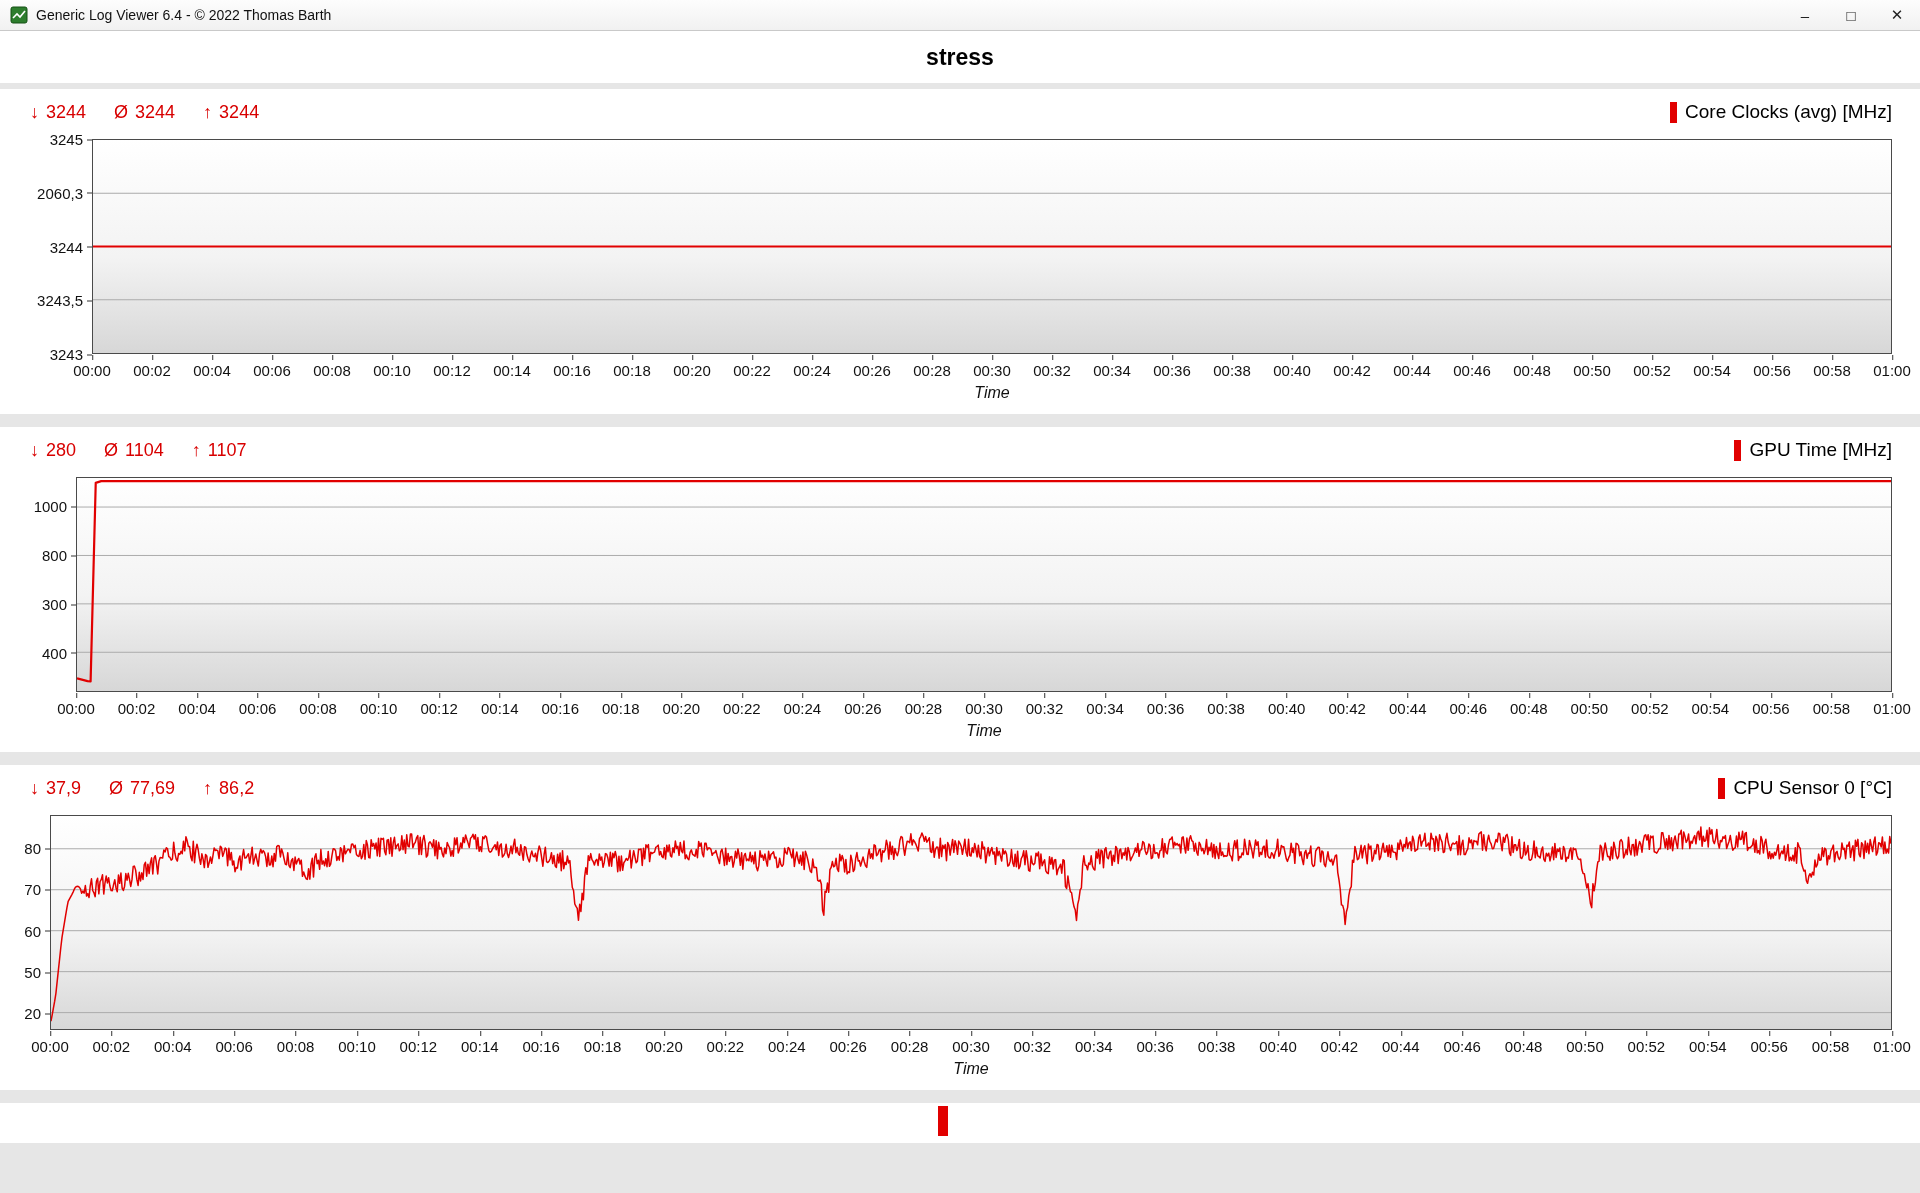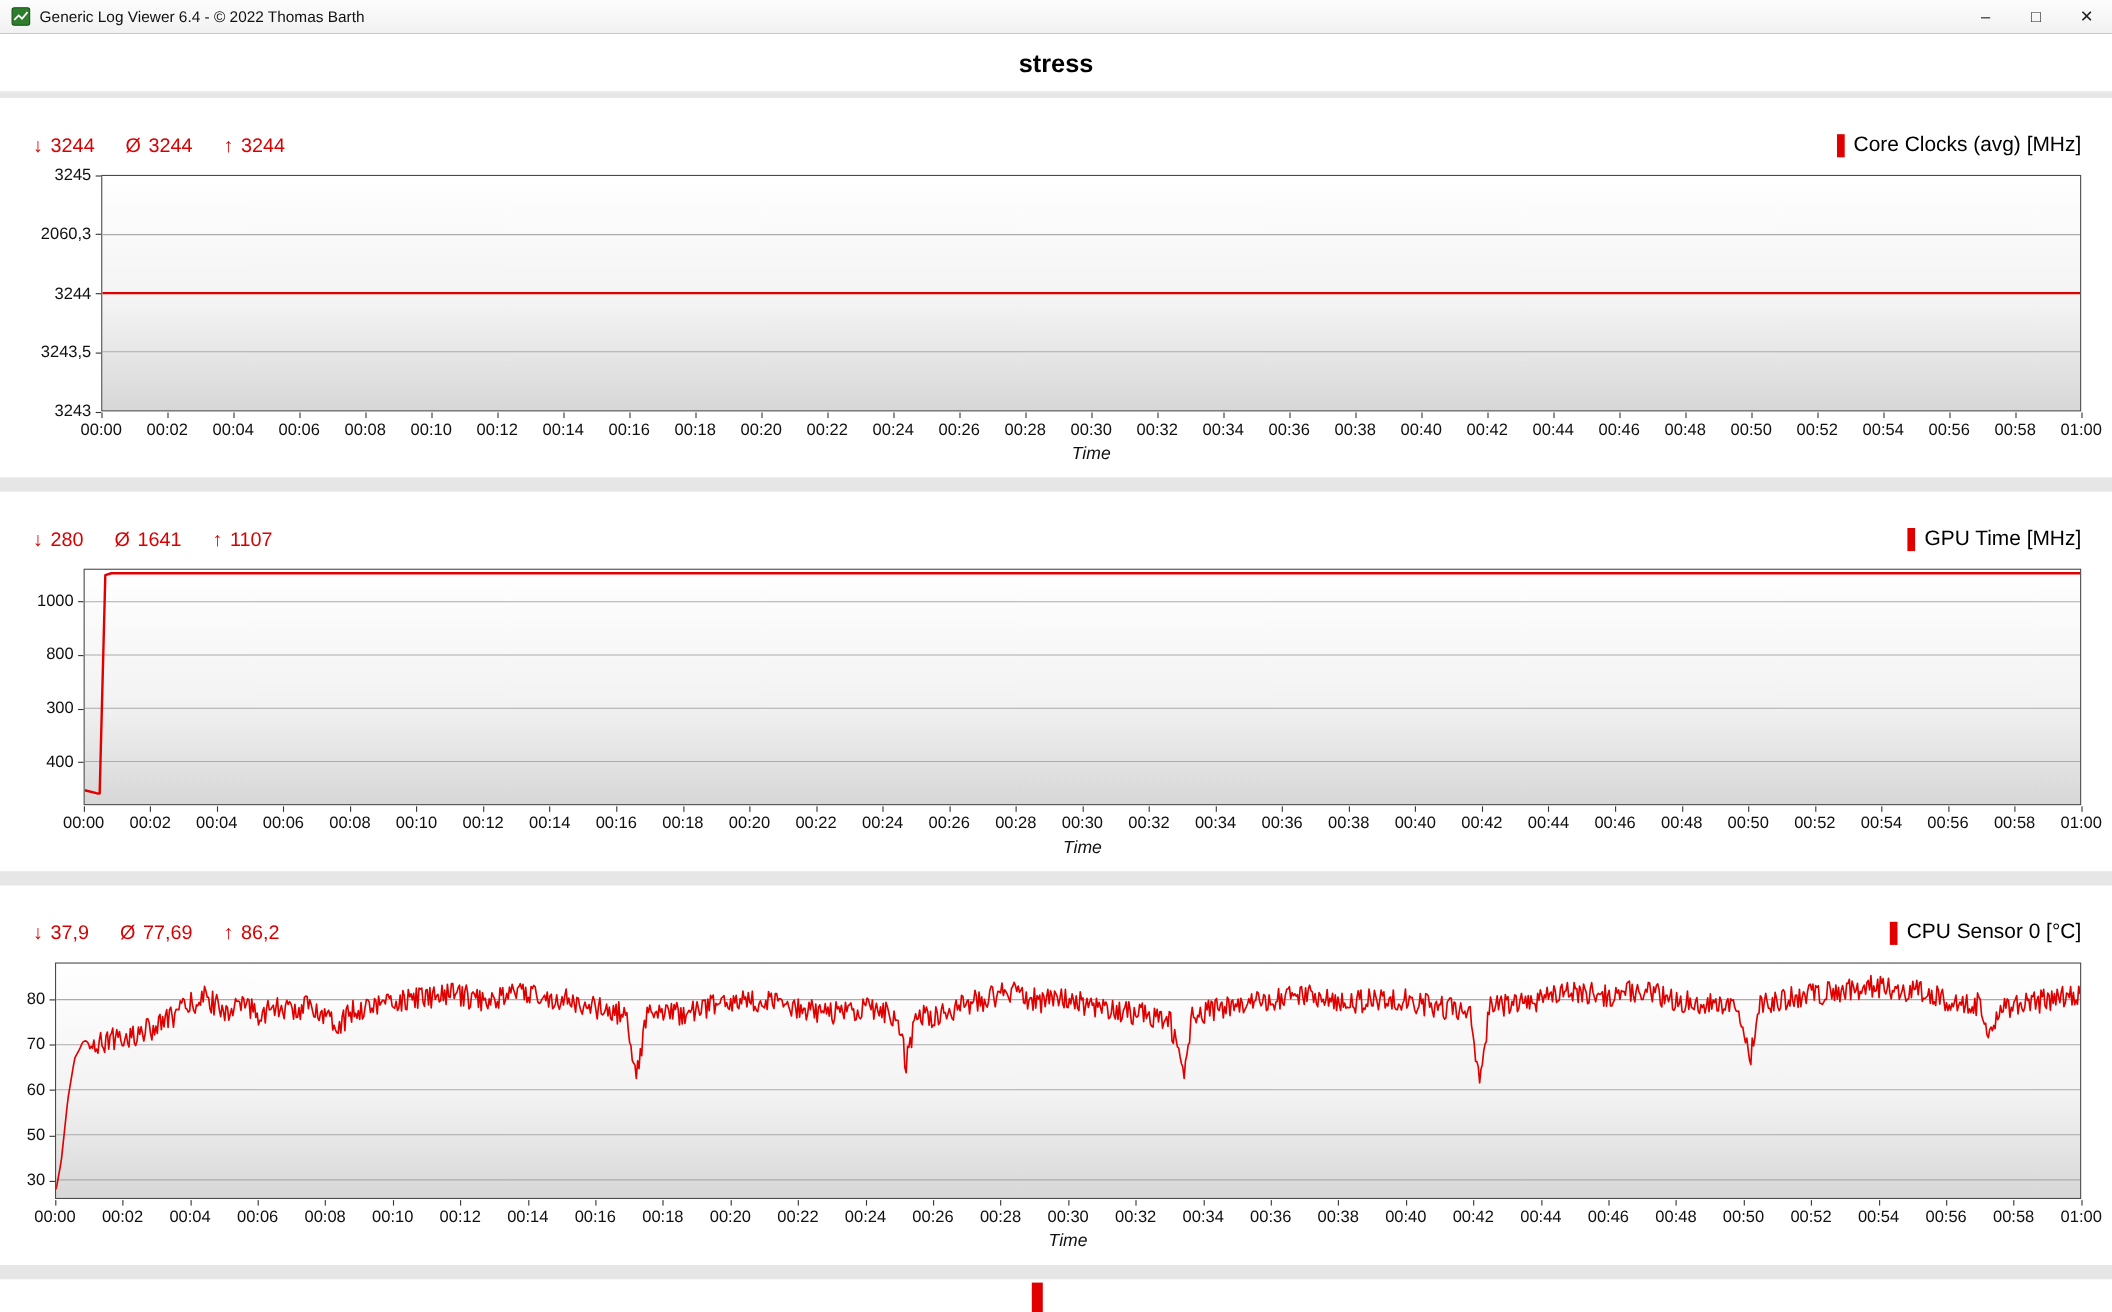--- a/index.html
+++ b/index.html
@@ -22,21 +22,21 @@
     width:46px;height:100%;display:flex;align-items:center;justify-content:center;
     font-size:15px;color:#222;cursor:default;user-select:none;
   }
   
   .header{
     background:#fff;height:52px;display:flex;align-items:center;justify-content:center;
     border-bottom:1px solid #e6e6e6;margin-bottom:5px;
   }
   .header .page-title{font-size:23px;font-weight:bold;margin:0;color:#000;}
   
-  .panel{background:#fff;margin-bottom:13px;padding:28px 0 10px 0;}
+  .panel{background:#fff;margin-bottom:13px;padding:8px 0 10px 0;}
   .panel-top{display:flex;align-items:center;padding:4px 28px 16px 30px;}
   .stats{display:flex;gap:28px;color:#d80000;font-size:18px;align-items:baseline;}
   .stat{white-space:nowrap;}
   .stat .sym{margin-right:7px;}
   .legend{margin-left:auto;display:flex;align-items:center;gap:8px;}
   .legend-bar{width:7px;height:21px;background:#e10000;}
   .legend-label{font-weight:normal;font-size:19px;color:#000;}
   
   .chart-wrap{display:flex;margin-right:28px;}
   .gutter{position:relative;flex:0 0 auto;}
@@ -152,21 +152,21 @@
       <div class="xtick" style="left: 96.6667%;">00:58</div>
       <div class="xtick" style="left: 100%;">01:00</div>
     </div>
   <div class="time-label" style="margin-left: 92px;">Time</div>
 </div>
 
 <div class="panel">
   <div class="panel-top">
     <div class="stats">
       <span class="stat"><span class="sym">↓</span><span>280</span></span>
-      <span class="stat"><span class="sym">Ø</span><span>1641</span></span>
+      <span class="stat"><span class="sym">Ø</span><span>1104</span></span>
       <span class="stat"><span class="sym">↑</span><span>1107</span></span>
     </div>
     <div class="legend">
       <span class="legend-bar"></span>
       <span class="legend-label">GPU Time [MHz]</span>
     </div>
   </div>
   <div class="chart-wrap">
     <div class="gutter" style="width: 76px;">
         <div class="ytick" style="top: 13.6364%;">1000</div>
@@ -231,21 +231,21 @@
       <span class="legend-bar"></span>
       <span class="legend-label">CPU Sensor 0 [°C]</span>
     </div>
   </div>
   <div class="chart-wrap">
     <div class="gutter" style="width: 50px;">
         <div class="ytick" style="top: 15.3846%;">80</div>
         <div class="ytick" style="top: 34.6154%;">70</div>
         <div class="ytick" style="top: 53.8462%;">60</div>
         <div class="ytick" style="top: 73.0769%;">50</div>
-        <div class="ytick" style="top: 92.3077%;">30</div>
+        <div class="ytick" style="top: 92.3077%;">20</div>
       </div>
     <div class="plot">
         <svg viewBox="0 0 1000 213" preserveAspectRatio="none">
           <line x1="0" x2="1000" y1="32.769230769230774" y2="32.769230769230774" stroke="#ababab" stroke-width="1" vector-effect="non-scaling-stroke"></line>
           <line x1="0" x2="1000" y1="73.73076923076923" y2="73.73076923076923" stroke="#ababab" stroke-width="1" vector-effect="non-scaling-stroke"></line>
           <line x1="0" x2="1000" y1="114.6923076923077" y2="114.6923076923077" stroke="#ababab" stroke-width="1" vector-effect="non-scaling-stroke"></line>
           <line x1="0" x2="1000" y1="155.65384615384613" y2="155.65384615384613" stroke="#ababab" stroke-width="1" vector-effect="non-scaling-stroke"></line>
           <line x1="0" x2="1000" y1="196.6153846153846" y2="196.6153846153846" stroke="#ababab" stroke-width="1" vector-effect="non-scaling-stroke"></line>
           <polyline points="0.00,205.22 0.67,198.55 1.33,191.89 2.00,185.23 2.67,177.36 3.33,165.89 4.00,154.43 4.67,142.96 5.33,131.49 6.00,121.04 6.67,113.67 7.33,106.30 8.00,98.92 8.67,91.55 9.33,85.45 10.00,83.15 10.67,80.86 11.33,78.56 12.00,76.08 12.67,73.20 13.33,71.16 14.00,70.50 14.67,70.26 15.33,71.10 16.00,72.94 16.67,77.25 17.33,75.01 18.00,77.09 18.67,69.56 19.33,80.04 20.00,77.65 20.67,81.45 21.33,69.84 22.00,62.79 22.67,74.52 23.33,76.79 24.00,80.66 24.67,65.57 25.33,62.23 26.00,77.82 26.67,65.52 27.33,63.48 28.00,58.69 28.67,78.06 29.33,67.03 30.00,60.05 30.67,66.95 31.33,61.74 32.00,70.05 32.67,74.52 33.33,74.67 34.00,68.65 34.67,63.74 35.33,71.94 36.00,75.81 36.67,58.98 37.33,67.33 38.00,56.97 38.67,72.26 39.33,74.48 40.00,70.19 40.67,57.60 41.33,64.24 42.00,57.34 42.67,63.35 43.33,70.39 44.00,63.92 44.67,50.46 45.33,50.11 46.00,54.10 46.67,63.66 47.33,69.41 48.00,56.26 48.67,64.90 49.33,56.88 50.00,63.40 50.67,48.73 51.33,46.21 52.00,60.17 52.67,48.17 53.33,57.58 54.00,46.82 54.67,41.88 55.33,57.99 56.00,42.12 56.67,39.66 57.33,47.43 58.00,57.90 58.67,45.13 59.33,41.50 60.00,41.71 60.67,42.02 61.33,33.92 62.00,35.97 62.67,31.70 63.33,32.85 64.00,40.61 64.67,41.48 65.33,44.10 66.00,43.00 66.67,26.36 67.33,37.21 68.00,42.83 68.67,45.08 69.33,37.53 70.00,38.42 70.67,35.16 71.33,37.71 72.00,25.28 72.67,34.85 73.33,20.75 74.00,24.80 74.67,30.56 75.33,30.56 76.00,41.07 76.67,44.77 77.33,25.21 78.00,46.64 78.67,33.90 79.33,28.25 80.00,33.75 80.67,42.40 81.33,48.26 82.00,37.84 82.67,43.15 83.33,51.59 84.00,38.38 84.67,39.96 85.33,51.33 86.00,46.36 86.67,40.91 87.33,47.24 88.00,39.92 88.67,31.90 89.33,34.44 90.00,34.05 90.67,34.82 91.33,42.57 92.00,30.26 92.67,31.57 93.33,40.37 94.00,36.41 94.67,32.07 95.33,33.27 96.00,49.69 96.67,32.31 97.33,44.00 98.00,36.45 98.67,48.92 99.33,45.03 100.00,55.68 100.67,51.55 101.33,52.20 102.00,43.57 102.67,39.92 103.33,53.94 104.00,40.62 104.67,33.56 105.33,42.04 106.00,41.77 106.67,39.58 107.33,37.77 108.00,47.09 108.67,39.27 109.33,31.14 110.00,48.11 110.67,42.57 111.33,38.04 112.00,44.59 112.67,50.00 113.33,37.75 114.00,33.31 114.67,37.09 115.33,34.56 116.00,36.40 116.67,40.91 117.33,50.43 118.00,36.96 118.67,49.00 119.33,48.78 120.00,40.06 120.67,50.76 121.33,37.43 122.00,45.13 122.67,30.65 123.33,29.54 124.00,29.86 124.67,40.94 125.33,32.92 126.00,36.91 126.67,42.77 127.33,48.16 128.00,48.77 128.67,36.73 129.33,49.52 130.00,51.70 130.67,44.48 131.33,42.55 132.00,54.42 132.67,41.07 133.33,47.98 134.00,44.41 134.67,42.45 135.33,47.97 136.00,44.10 136.67,60.32 137.33,56.00 138.00,60.12 138.67,62.74 139.33,63.38 140.00,52.65 140.67,63.13 141.33,48.20 142.00,42.32 142.67,60.93 143.33,41.31 144.00,37.83 144.67,47.73 145.33,44.20 146.00,53.31 146.67,33.55 147.33,48.27 148.00,45.06 148.67,49.67 149.33,42.68 150.00,50.70 150.67,35.43 151.33,50.36 152.00,48.10 152.67,39.89 153.33,32.77 154.00,32.89 154.67,34.76 155.33,44.48 156.00,40.51 156.67,44.11 157.33,31.69 158.00,33.86 158.67,45.69 159.33,29.63 160.00,37.84 160.67,35.31 161.33,33.37 162.00,33.50 162.67,36.61 163.33,28.15 164.00,28.02 164.67,31.61 165.33,29.27 166.00,38.52 166.67,39.92 167.33,40.51 168.00,34.37 168.67,42.67 169.33,40.29 170.00,28.62 170.67,43.13 171.33,24.49 172.00,28.97 172.67,41.49 173.33,41.91 174.00,23.65 174.67,30.29 175.33,27.43 176.00,32.94 176.67,26.96 177.33,39.84 178.00,22.21 178.67,40.52 179.33,22.30 180.00,23.25 180.67,22.23 181.33,35.43 182.00,38.80 182.67,24.12 183.33,23.57 184.00,37.59 184.67,21.70 185.33,40.19 186.00,26.71 186.67,21.31 187.33,32.67 188.00,29.36 188.67,27.88 189.33,34.76 190.00,33.53 190.67,19.77 191.33,33.69 192.00,24.04 192.67,37.20 193.33,18.85 194.00,30.15 194.67,30.92 195.33,18.05 196.00,18.05 196.67,31.76 197.33,27.97 198.00,26.36 198.67,21.79 199.33,19.61 200.00,38.49 200.67,21.14 201.33,38.45 202.00,24.39 202.67,19.45 203.33,26.73 204.00,41.10 204.67,39.34 205.33,27.27 206.00,25.80 206.67,27.66 207.33,31.18 208.00,23.65 208.67,39.81 209.33,24.76 210.00,42.74 210.67,26.32 211.33,33.14 212.00,31.45 212.67,37.90 213.33,40.89 214.00,32.01 214.67,37.63 215.33,26.51 216.00,29.65 216.67,32.02 217.33,40.06 218.00,34.60 218.67,40.32 219.33,21.92 220.00,28.73 220.67,21.69 221.33,36.94 222.00,33.49 222.67,27.02 223.33,32.05 224.00,21.40 224.67,26.57 225.33,18.94 226.00,23.31 226.67,27.14 227.33,31.47 228.00,22.20 228.67,21.01 229.33,18.27 230.00,22.98 230.67,18.76 231.33,32.74 232.00,21.52 232.67,35.27 233.33,30.65 234.00,35.61 234.67,20.81 235.33,22.59 236.00,19.86 236.67,21.04 237.33,28.29 238.00,34.80 238.67,36.26 239.33,35.37 240.00,32.52 240.67,30.70 241.33,28.74 242.00,33.74 242.67,25.96 243.33,39.48 244.00,29.46 244.67,27.85 245.33,41.07 246.00,39.58 246.67,36.96 247.33,28.33 248.00,37.85 248.67,41.55 249.33,36.81 250.00,30.09 250.67,37.66 251.33,29.04 252.00,23.15 252.67,36.71 253.33,31.31 254.00,37.77 254.67,39.33 255.33,28.69 256.00,36.12 256.67,44.18 257.33,30.77 258.00,31.40 258.67,38.82 259.33,43.02 260.00,45.97 260.67,39.11 261.33,35.06 262.00,40.12 262.67,40.80 263.33,37.25 264.00,45.04 264.67,35.72 265.33,29.99 266.00,33.68 266.67,41.90 267.33,50.28 268.00,38.46 268.67,31.21 269.33,45.63 270.00,46.58 270.67,45.31 271.33,42.49 272.00,36.78 272.67,47.58 273.33,39.53 274.00,50.02 274.67,51.46 275.33,38.19 276.00,46.99 276.67,36.98 277.33,54.79 278.00,34.66 278.67,52.71 279.33,46.32 280.00,48.52 280.67,40.07 281.33,46.91 282.00,44.56 282.67,59.99 283.33,71.46 284.00,74.48 284.67,87.98 285.33,90.38 286.00,92.31 286.67,104.30 287.33,88.31 288.00,95.51 288.67,77.28 289.33,83.76 290.00,61.10 290.67,51.67 291.33,58.36 292.00,39.81 292.67,44.40 293.33,37.63 294.00,43.69 294.67,45.45 295.33,49.09 296.00,44.46 296.67,43.41 297.33,49.44 298.00,37.92 298.67,44.13 299.33,41.01 300.00,51.22 300.67,46.65 301.33,37.62 302.00,38.20 302.67,42.31 303.33,50.10 304.00,36.35 304.67,50.26 305.33,37.21 306.00,41.70 306.67,35.45 307.33,41.12 308.00,55.68 308.67,40.18 309.33,54.86 310.00,39.95 310.67,54.31 311.33,46.75 312.00,44.84 312.67,42.47 313.33,44.32 314.00,41.78 314.67,34.21 315.33,51.93 316.00,42.52 316.67,34.66 317.33,40.72 318.00,46.86 318.67,45.27 319.33,33.33 320.00,33.47 320.67,33.02 321.33,49.38 322.00,32.24 322.67,42.80 323.33,28.78 324.00,31.29 324.67,28.57 325.33,45.61 326.00,36.17 326.67,37.55 327.33,36.66 328.00,36.13 328.67,31.44 329.33,30.52 330.00,29.14 330.67,39.03 331.33,35.45 332.00,40.52 332.67,41.71 333.33,31.73 334.00,43.07 334.67,29.25 335.33,35.82 336.00,28.87 336.67,39.69 337.33,40.93 338.00,31.76 338.67,36.56 339.33,25.01 340.00,32.40 340.67,30.27 341.33,39.38 342.00,26.40 342.67,34.97 343.33,36.79 344.00,25.09 344.67,42.72 345.33,39.00 346.00,42.47 346.67,43.74 347.33,36.40 348.00,33.81 348.67,38.31 349.33,39.15 350.00,40.31 350.67,33.46 351.33,41.72 352.00,25.41 352.67,30.28 353.33,26.91 354.00,37.66 354.67,40.77 355.33,27.32 356.00,27.20 356.67,33.96 357.33,31.99 358.00,32.11 358.67,33.35 359.33,39.30 360.00,36.96 360.67,36.80 361.33,34.48 362.00,39.17 362.67,43.39 363.33,47.54 364.00,35.63 364.67,33.18 365.33,39.57 366.00,49.49 366.67,32.19 367.33,48.62 368.00,37.42 368.67,45.37 369.33,40.76 370.00,40.62 370.67,51.13 371.33,45.61 372.00,35.28 372.67,41.99 373.33,32.96 374.00,39.27 374.67,49.29 375.33,36.72 376.00,53.30 376.67,39.75 377.33,37.47 378.00,44.64 378.67,43.10 379.33,44.70 380.00,36.28 380.67,45.65 381.33,39.52 382.00,47.79 382.67,35.96 383.33,51.07 384.00,54.79 384.67,49.67 385.33,34.76 386.00,41.22 386.67,39.18 387.33,44.22 388.00,37.89 388.67,44.75 389.33,50.08 390.00,35.25 390.67,43.62 391.33,38.26 392.00,37.47 392.67,35.80 393.33,42.04 394.00,41.10 394.67,51.55 395.33,50.86 396.00,42.26 396.67,48.41 397.33,50.29 398.00,48.40 398.67,32.32 399.33,36.61 400.00,38.12 400.67,31.43 401.33,32.71 402.00,37.91 402.67,41.87 403.33,33.07 404.00,50.52 404.67,41.54 405.33,36.07 406.00,43.57 406.67,47.46 407.33,39.30 408.00,49.16 408.67,36.07 409.33,53.42 410.00,35.26 410.67,38.91 411.33,43.98 412.00,49.89 412.67,55.31 413.33,56.48 414.00,43.10 414.67,51.64 415.33,51.33 416.00,51.71 416.67,64.40 417.33,65.16 418.00,64.07 418.67,68.19 419.33,94.28 420.00,99.19 420.67,75.24 421.33,76.24 422.00,67.03 422.67,76.29 423.33,53.52 424.00,51.34 424.67,45.60 425.33,50.84 426.00,49.95 426.67,42.29 427.33,52.95 428.00,55.55 428.67,38.21 429.33,44.82 430.00,39.53 430.67,43.70 431.33,56.02 432.00,43.42 432.67,57.98 433.33,55.86 434.00,56.49 434.67,39.29 435.33,44.34 436.00,55.46 436.67,53.63 437.33,42.27 438.00,36.58 438.67,44.95 439.33,44.60 440.00,50.13 440.67,45.56 441.33,40.92 442.00,45.77 442.67,49.82 443.33,51.34 444.00,39.35 444.67,33.18 445.33,42.18 446.00,37.74 446.67,42.90 447.33,28.87 448.00,29.56 448.67,39.69 449.33,38.35 450.00,34.36 450.67,32.96 451.33,45.68 452.00,34.65 452.67,36.17 453.33,33.98 454.00,24.27 454.67,29.36 455.33,43.08 456.00,25.95 456.67,38.46 457.33,30.22 458.00,43.35 458.67,32.54 459.33,37.23 460.00,39.68 460.67,34.90 461.33,24.47 462.00,20.51 462.67,21.43 463.33,31.51 464.00,39.26 464.67,30.92 465.33,25.20 466.00,25.48 466.67,26.67 467.33,17.79 468.00,29.03 468.67,23.81 469.33,25.71 470.00,28.07 470.67,31.45 471.33,34.98 472.00,22.66 472.67,20.56 473.33,17.06 474.00,20.12 474.67,25.31 475.33,20.39 476.00,26.18 476.67,24.17 477.33,21.72 478.00,35.61 478.67,36.44 479.33,25.81 480.00,41.27 480.67,33.33 481.33,30.98 482.00,31.16 482.67,42.25 483.33,22.24 484.00,40.57 484.67,29.17 485.33,32.24 486.00,28.63 486.67,44.65 487.33,26.46 488.00,29.31 488.67,39.13 489.33,30.74 490.00,23.42 490.67,36.41 491.33,24.71 492.00,29.12 492.67,38.35 493.33,25.01 494.00,27.25 494.67,30.23 495.33,38.30 496.00,31.35 496.67,23.17 497.33,36.25 498.00,40.12 498.67,23.31 499.33,39.45 500.00,40.06 500.67,31.80 501.33,36.57 502.00,27.54 502.67,33.46 503.33,40.87 504.00,29.30 504.67,40.43 505.33,42.66 506.00,25.64 506.67,32.92 507.33,31.21 508.00,46.83 508.67,38.31 509.33,31.58 510.00,39.86 510.67,34.84 511.33,31.48 512.00,38.02 512.67,35.95 513.33,48.33 514.00,31.60 514.67,39.64 515.33,35.21 516.00,39.97 516.67,44.98 517.33,32.75 518.00,37.98 518.67,34.93 519.33,38.32 520.00,50.10 520.67,49.12 521.33,45.13 522.00,33.53 522.67,46.66 523.33,50.38 524.00,38.15 524.67,50.68 525.33,35.17 526.00,52.72 526.67,50.06 527.33,42.49 528.00,40.05 528.67,34.72 529.33,48.66 530.00,34.67 530.67,42.60 531.33,54.36 532.00,55.24 532.67,40.01 533.33,47.37 534.00,48.74 534.67,47.29 535.33,37.14 536.00,39.90 536.67,35.95 537.33,52.76 538.00,38.04 538.67,49.80 539.33,46.43 540.00,43.79 540.67,54.90 541.33,56.96 542.00,57.67 542.67,40.69 543.33,48.24 544.00,41.58 544.67,52.92 545.33,43.91 546.00,43.62 546.67,58.70 547.33,53.44 548.00,51.24 548.67,48.21 549.33,57.14 550.00,43.68 550.67,44.59 551.33,70.38 552.00,72.52 552.67,60.08 553.33,68.79 554.00,75.59 554.67,76.76 555.33,84.85 556.00,90.82 556.67,94.05 557.33,104.39 558.00,88.42 558.67,83.14 559.33,73.91 560.00,71.96 560.67,49.41 561.33,39.77 562.00,48.98 562.67,49.50 563.33,53.74 564.00,47.08 564.67,48.38 565.33,39.82 566.00,49.90 566.67,53.00 567.33,54.07 568.00,35.45 568.67,42.12 569.33,33.48 570.00,47.64 570.67,34.05 571.33,35.21 572.00,51.73 572.67,33.59 573.33,31.63 574.00,41.48 574.67,42.67 575.33,36.57 576.00,35.03 576.67,49.37 577.33,39.18 578.00,45.42 578.67,30.38 579.33,32.71 580.00,47.42 580.67,34.28 581.33,33.09 582.00,42.64 582.67,36.77 583.33,39.22 584.00,32.27 584.67,43.92 585.33,31.53 586.00,35.42 586.67,44.72 587.33,41.88 588.00,39.49 588.67,36.46 589.33,31.92 590.00,36.32 590.67,27.43 591.33,40.37 592.00,33.96 592.67,33.76 593.33,25.59 594.00,26.74 594.67,34.65 595.33,38.37 596.00,35.84 596.67,28.06 597.33,29.72 598.00,42.57 598.67,41.69 599.33,28.50 600.00,37.49 600.67,36.85 601.33,37.03 602.00,42.03 602.67,34.95 603.33,34.27 604.00,22.68 604.67,41.12 605.33,27.39 606.00,36.08 606.67,37.94 607.33,28.61 608.00,23.43 608.67,22.95 609.33,20.96 610.00,31.83 610.67,26.28 611.33,29.18 612.00,27.42 612.67,29.66 613.33,28.28 614.00,36.95 614.67,21.70 615.33,20.82 616.00,30.39 616.67,37.04 617.33,21.96 618.00,34.32 618.67,23.34 619.33,19.65 620.00,24.59 620.67,25.68 621.33,35.25 622.00,27.27 622.67,36.18 623.33,39.22 624.00,26.30 624.67,28.61 625.33,34.73 626.00,32.34 626.67,37.76 627.33,33.62 628.00,23.54 628.67,38.56 629.33,31.34 630.00,34.71 630.67,27.02 631.33,41.02 632.00,28.39 632.67,42.49 633.33,30.51 634.00,37.58 634.67,42.50 635.33,27.12 636.00,39.55 636.67,35.90 637.33,40.55 638.00,39.56 638.67,40.26 639.33,39.65 640.00,27.37 640.67,39.09 641.33,40.40 642.00,44.83 642.67,31.37 643.33,24.65 644.00,32.17 644.67,23.99 645.33,44.48 646.00,40.54 646.67,41.61 647.33,37.01 648.00,38.82 648.67,23.14 649.33,31.21 650.00,38.31 650.67,38.49 651.33,24.40 652.00,29.65 652.67,34.81 653.33,41.95 654.00,33.06 654.67,24.10 655.33,29.36 656.00,25.70 656.67,40.39 657.33,36.38 658.00,38.54 658.67,31.30 659.33,30.16 660.00,41.22 660.67,23.99 661.33,39.63 662.00,41.68 662.67,41.94 663.33,36.82 664.00,38.34 664.67,42.25 665.33,36.29 666.00,33.26 666.67,23.17 667.33,40.41 668.00,37.62 668.67,29.40 669.33,31.03 670.00,30.74 670.67,36.58 671.33,42.64 672.00,45.39 672.67,41.65 673.33,39.10 674.00,27.20 674.67,36.44 675.33,32.21 676.00,47.33 676.67,27.35 677.33,27.81 678.00,29.59 678.67,39.80 679.33,35.77 680.00,43.35 680.67,48.57 681.33,36.73 682.00,34.27 682.67,42.38 683.33,37.09 684.00,37.37 684.67,30.00 685.33,47.72 686.00,50.51 686.67,49.46 687.33,34.98 688.00,33.02 688.67,31.16 689.33,31.44 690.00,45.87 690.67,34.88 691.33,35.98 692.00,48.33 692.67,50.73 693.33,42.74 694.00,35.78 694.67,43.70 695.33,45.58 696.00,43.18 696.67,49.09 697.33,44.27 698.00,39.60 698.67,39.03 699.33,56.60 700.00,63.81 700.67,73.25 701.33,88.85 702.00,89.35 702.67,93.87 703.33,108.38 704.00,96.01 704.67,91.62 705.33,79.56 706.00,73.14 706.67,70.68 707.33,44.32 708.00,46.27 708.67,30.39 709.33,35.63 710.00,43.75 710.67,42.75 711.33,37.12 712.00,29.35 712.67,41.91 713.33,33.34 714.00,29.65 714.67,38.37 715.33,47.64 716.00,28.09 716.67,32.88 717.33,29.98 718.00,45.24 718.67,42.22 719.33,34.31 720.00,37.78 720.67,28.50 721.33,29.24 722.00,43.67 722.67,40.92 723.33,32.83 724.00,27.14 724.67,35.92 725.33,36.04 726.00,29.70 726.67,40.38 727.33,29.09 728.00,41.30 728.67,29.21 729.33,35.78 730.00,36.27 730.67,36.38 731.33,43.61 732.00,26.97 732.67,33.30 733.33,23.88 734.00,28.65 734.67,35.12 735.33,28.38 736.00,31.17 736.67,21.56 737.33,32.25 738.00,27.04 738.67,25.79 739.33,34.58 740.00,20.23 740.67,24.48 741.33,35.30 742.00,34.02 742.67,33.33 743.33,21.86 744.00,18.87 744.67,30.02 745.33,25.37 746.00,24.70 746.67,17.29 747.33,30.31 748.00,29.26 748.67,26.91 749.33,33.85 750.00,17.26 750.67,22.89 751.33,22.66 752.00,35.34 752.67,20.37 753.33,23.75 754.00,34.56 754.67,18.63 755.33,22.93 756.00,26.13 756.67,36.47 757.33,35.82 758.00,22.97 758.67,17.30 759.33,25.99 760.00,30.48 760.67,34.59 761.33,28.52 762.00,27.07 762.67,28.04 763.33,27.39 764.00,25.52 764.67,38.81 765.33,19.63 766.00,38.73 766.67,28.36 767.33,24.24 768.00,38.40 768.67,38.53 769.33,35.15 770.00,32.79 770.67,21.86 771.33,26.77 772.00,23.98 772.67,32.52 773.33,24.49 774.00,25.41 774.67,25.24 775.33,28.84 776.00,18.09 776.67,16.87 777.33,15.91 778.00,34.16 778.67,18.78 779.33,29.70 780.00,34.81 780.67,24.67 781.33,19.17 782.00,25.52 782.67,27.89 783.33,32.65 784.00,32.61 784.67,27.98 785.33,23.41 786.00,26.05 786.67,17.14 787.33,17.68 788.00,27.18 788.67,34.70 789.33,21.20 790.00,26.33 790.67,19.78 791.33,18.41 792.00,23.69 792.67,36.98 793.33,39.46 794.00,20.87 794.67,36.41 795.33,28.74 796.00,28.83 796.67,34.54 797.33,30.44 798.00,23.39 798.67,41.66 799.33,42.52 800.00,39.77 800.67,26.31 801.33,38.92 802.00,36.33 802.67,29.60 803.33,43.55 804.00,44.32 804.67,43.14 805.33,37.34 806.00,25.07 806.67,41.69 807.33,31.29 808.00,39.90 808.67,40.62 809.33,41.94 810.00,34.35 810.67,30.93 811.33,43.28 812.00,45.37 812.67,37.27 813.33,40.02 814.00,37.17 814.67,44.94 815.33,39.22 816.00,31.10 816.67,43.78 817.33,27.42 818.00,41.47 818.67,33.17 819.33,35.38 820.00,31.97 820.67,43.00 821.33,43.04 822.00,30.40 822.67,33.79 823.33,45.53 824.00,41.25 824.67,42.10 825.33,34.46 826.00,31.91 826.67,43.36 827.33,31.92 828.00,33.60 828.67,33.04 829.33,39.51 830.00,42.86 830.67,43.50 831.33,43.14 832.00,53.52 832.67,57.51 833.33,57.64 834.00,65.49 834.67,71.98 835.33,67.62 836.00,78.37 836.67,87.79 837.33,91.62 838.00,67.65 838.67,74.83 839.33,67.24 840.00,54.29 840.67,45.93 841.33,45.31 842.00,29.19 842.67,31.07 843.33,44.11 844.00,34.52 844.67,26.98 845.33,34.02 846.00,40.52 846.67,40.61 847.33,44.23 848.00,30.93 848.67,42.75 849.33,26.18 850.00,31.60 850.67,39.64 851.33,42.77 852.00,40.30 852.67,25.43 853.33,23.63 854.00,26.00 854.67,41.88 855.33,38.86 856.00,33.57 856.67,38.59 857.33,21.14 858.00,33.90 858.67,38.81 859.33,28.73 860.00,28.52 860.67,39.93 861.33,23.47 862.00,39.09 862.67,30.86 863.33,25.58 864.00,28.07 864.67,36.20 865.33,25.38 866.00,19.68 866.67,18.76 867.33,24.03 868.00,18.68 868.67,33.32 869.33,19.92 870.00,21.63 870.67,20.10 871.33,35.76 872.00,36.23 872.67,37.15 873.33,35.04 874.00,32.50 874.67,32.66 875.33,16.68 876.00,16.83 876.67,23.52 877.33,31.83 878.00,22.66 878.67,33.47 879.33,19.45 880.00,32.21 880.67,21.65 881.33,34.71 882.00,24.35 882.67,19.93 883.33,27.12 884.00,32.21 884.67,18.04 885.33,18.02 886.00,14.31 886.67,32.82 887.33,15.92 888.00,20.36 888.67,26.37 889.33,24.04 890.00,17.99 890.67,32.48 891.33,25.16 892.00,27.13 892.67,22.07 893.33,19.56 894.00,27.84 894.67,17.21 895.33,15.22 896.00,23.85 896.67,10.95 897.33,30.30 898.00,20.19 898.67,25.32 899.33,24.34 900.00,14.26 900.67,30.89 901.33,11.83 902.00,18.04 902.67,13.64 903.33,24.92 904.00,27.63 904.67,23.04 905.33,13.41 906.00,26.66 906.67,32.10 907.33,24.42 908.00,25.74 908.67,20.84 909.33,22.27 910.00,19.50 910.67,32.46 911.33,28.74 912.00,25.20 912.67,19.49 913.33,27.95 914.00,34.23 914.67,32.44 915.33,31.93 916.00,20.02 916.67,30.99 917.33,16.20 918.00,23.67 918.67,23.02 919.33,15.26 920.00,28.23 920.67,17.31 921.33,16.53 922.00,34.48 922.67,31.47 923.33,31.92 924.00,30.62 924.67,29.28 925.33,22.88 926.00,36.30 926.67,24.29 927.33,36.84 928.00,34.64 928.67,38.06 929.33,20.38 930.00,24.20 930.67,36.97 931.33,26.95 932.00,23.30 932.67,33.16 933.33,42.47 934.00,35.66 934.67,42.78 935.33,37.50 936.00,42.18 936.67,36.21 937.33,39.25 938.00,34.20 938.67,28.66 939.33,42.85 940.00,37.87 940.67,34.94 941.33,37.84 942.00,29.98 942.67,44.36 943.33,38.16 944.00,28.41 944.67,44.93 945.33,41.18 946.00,44.53 946.67,39.33 947.33,45.03 948.00,31.67 948.67,47.13 949.33,26.68 950.00,30.58 950.67,32.40 951.33,46.95 952.00,51.32 952.67,55.01 953.33,54.23 954.00,64.77 954.67,67.32 955.33,60.11 956.00,57.70 956.67,61.04 957.33,56.21 958.00,59.07 958.67,44.11 959.33,51.03 960.00,48.48 960.67,38.12 961.33,44.28 962.00,43.77 962.67,31.84 963.33,40.49 964.00,32.13 964.67,33.77 965.33,48.82 966.00,39.81 966.67,42.92 967.33,34.77 968.00,32.71 968.67,29.09 969.33,45.66 970.00,36.81 970.67,35.40 971.33,41.40 972.00,43.61 972.67,39.92 973.33,26.95 974.00,33.41 974.67,32.32 975.33,42.65 976.00,29.14 976.67,30.15 977.33,25.95 978.00,41.32 978.67,33.44 979.33,29.78 980.00,44.83 980.67,24.16 981.33,30.29 982.00,23.38 982.67,38.36 983.33,40.80 984.00,26.77 984.67,28.56 985.33,42.43 986.00,25.07 986.67,36.23 987.33,27.27 988.00,37.64 988.67,23.46 989.33,29.75 990.00,35.54 990.67,25.91 991.33,20.96 992.00,39.09 992.67,36.10 993.33,26.69 994.00,27.30 994.67,30.92 995.33,20.95 996.00,37.56 996.67,26.11 997.33,37.25 998.00,33.21 998.67,37.02 999.33,20.55 1000.00,27.69" fill="none" stroke="#e10000" stroke-width="1.5" stroke-linejoin="round" vector-effect="non-scaling-stroke"></polyline>
         </svg>

